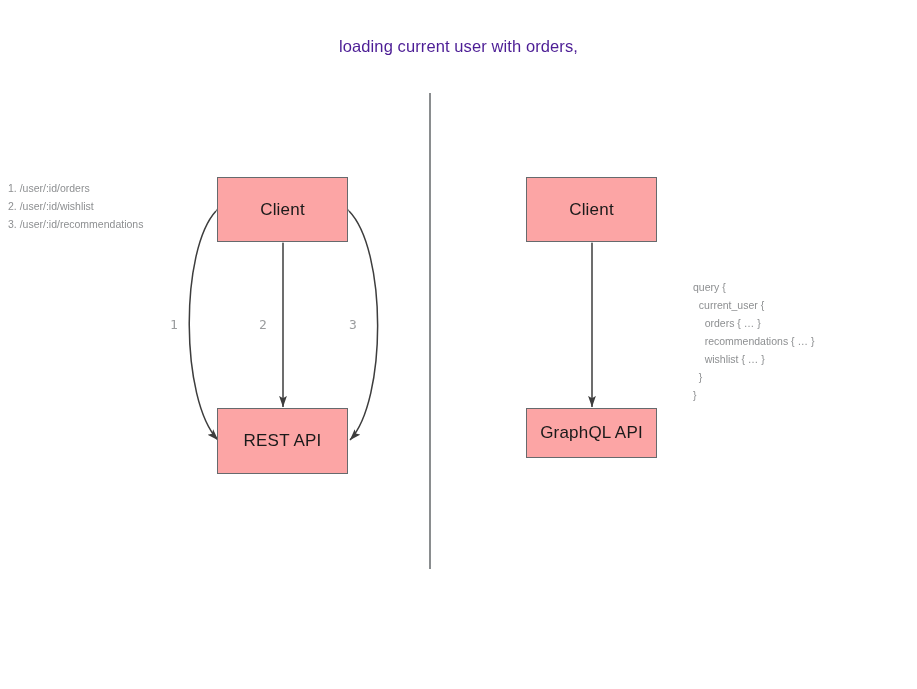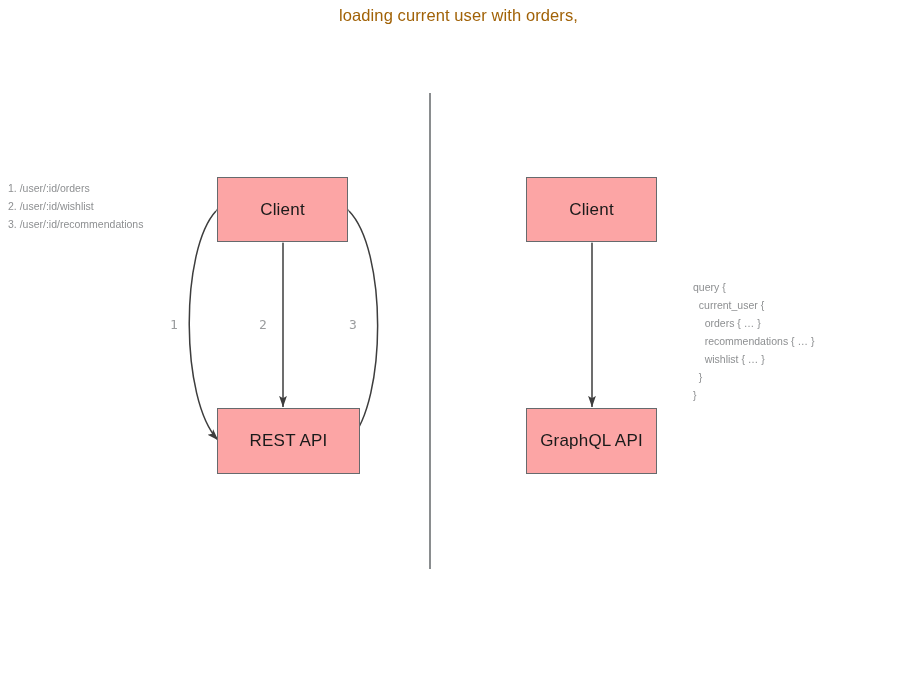--- a/index.html
+++ b/index.html
@@ -13,26 +13,26 @@
     position: relative;
     overflow: hidden;
     font-family: "Liberation Sans", sans-serif;
     -webkit-font-smoothing: antialiased;
   }
 
   
   #diagram-title {
     position: absolute;
     left: 0;
-    top: 5px;
+    top: 36px;
     width: 917px;
     text-align: center;
     font-size: 16.5px;
     line-height: 21px;
-    color: #a16207;
+    color: #4c1d95;
     letter-spacing: 0.1px;
   }
   #diagram-title .title-line {
     display: block;
   }
 
   
   #center-divider {
     position: absolute;
     left: 429px;
@@ -50,23 +50,23 @@
     box-sizing: border-box;
     display: flex;
     align-items: center;
     justify-content: center;
     color: #1a1a1a;
     font-size: 17px;
     letter-spacing: 0.2px;
   }
 
   #rest-client-box   { left: 217px; top: 177px; width: 131px; height: 65px; }
-  #rest-api-box      { left: 217px; top: 408px; width: 143px; height: 66px; }
+  #rest-api-box      { left: 217px; top: 408px; width: 131px; height: 66px; }
   #graphql-client-box{ left: 526px; top: 177px; width: 131px; height: 65px; }
-  #graphql-api-box   { left: 526px; top: 408px; width: 131px; height: 66px; }
+  #graphql-api-box   { left: 526px; top: 408px; width: 131px; height: 50px; }
 
   
   #connector-layer {
     position: absolute;
     left: 0;
     top: 0;
     width: 917px;
     height: 689px;
     pointer-events: none;
   }

